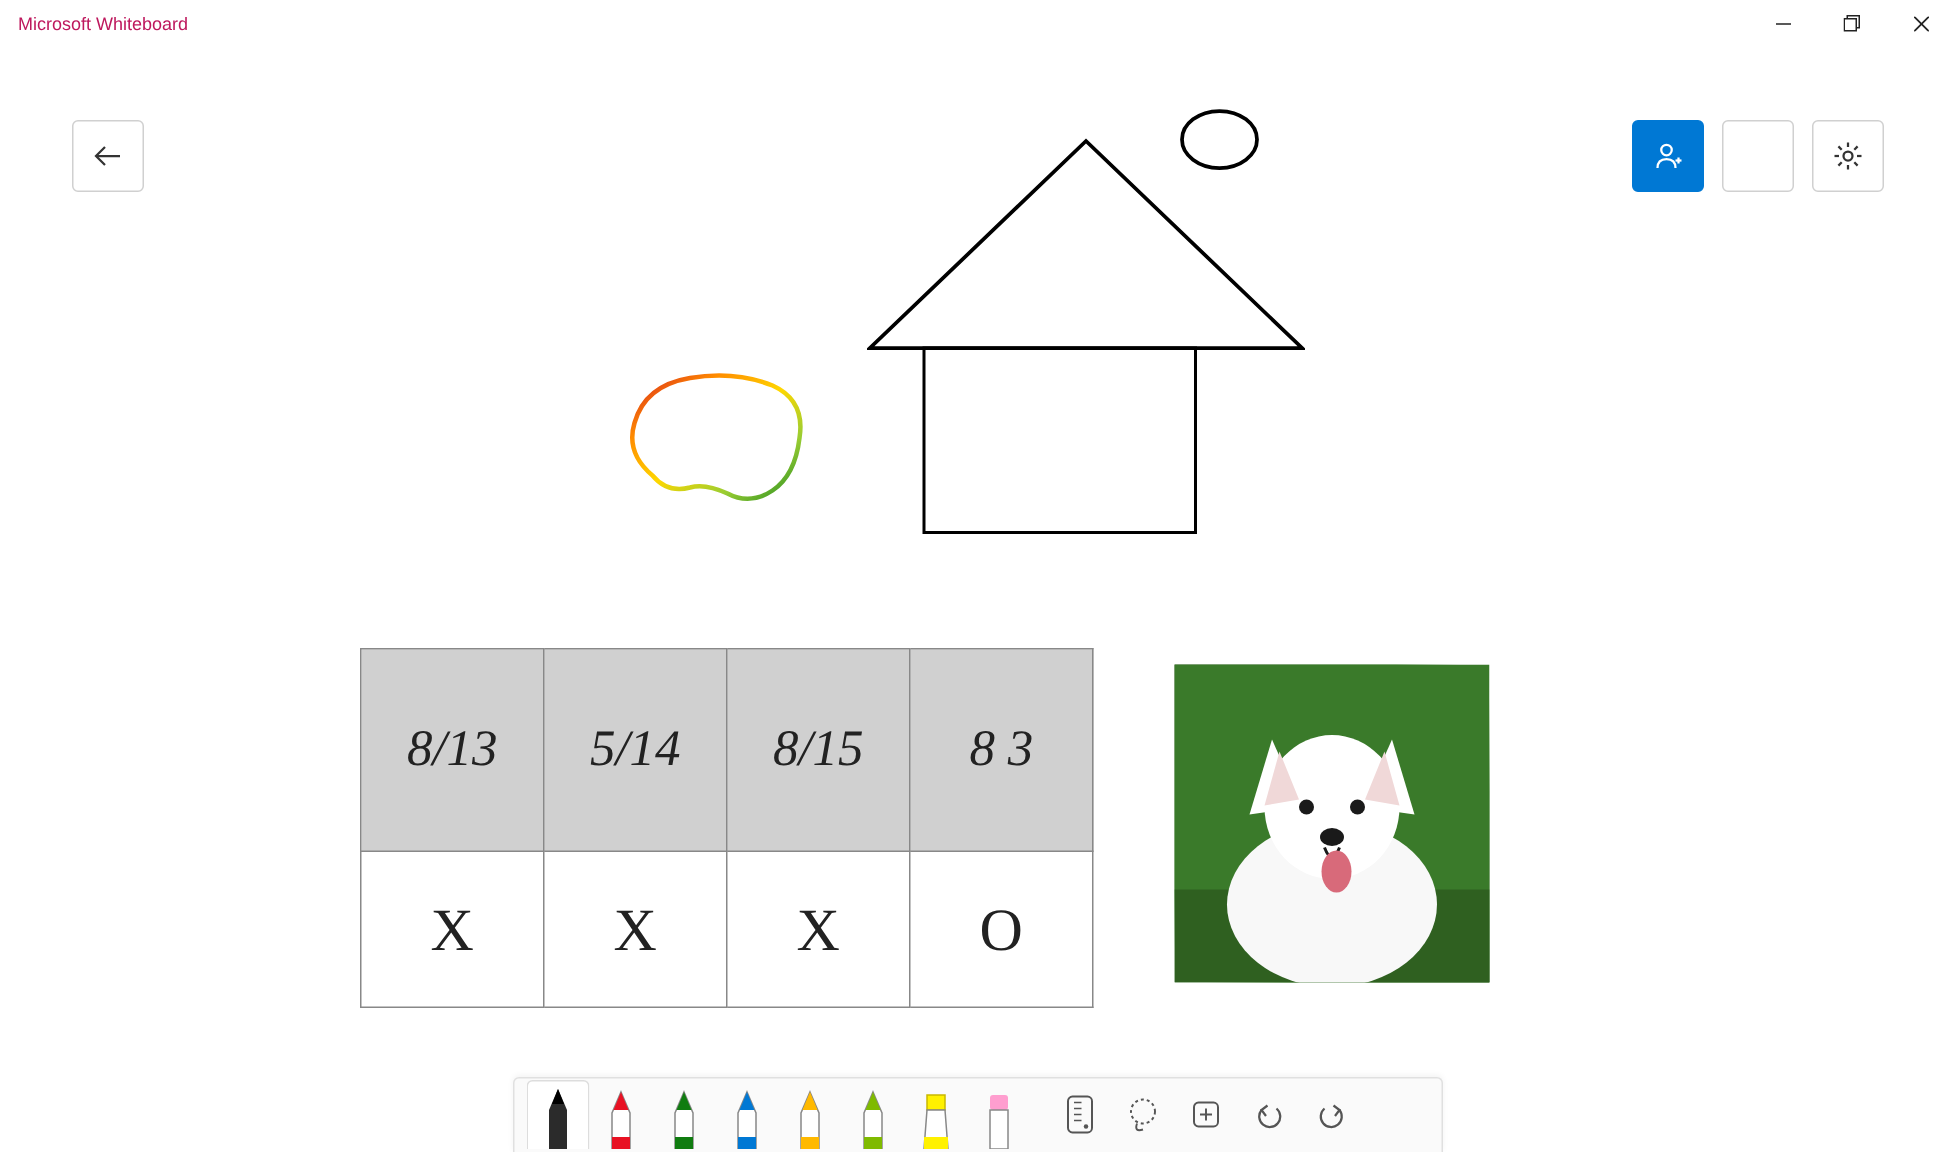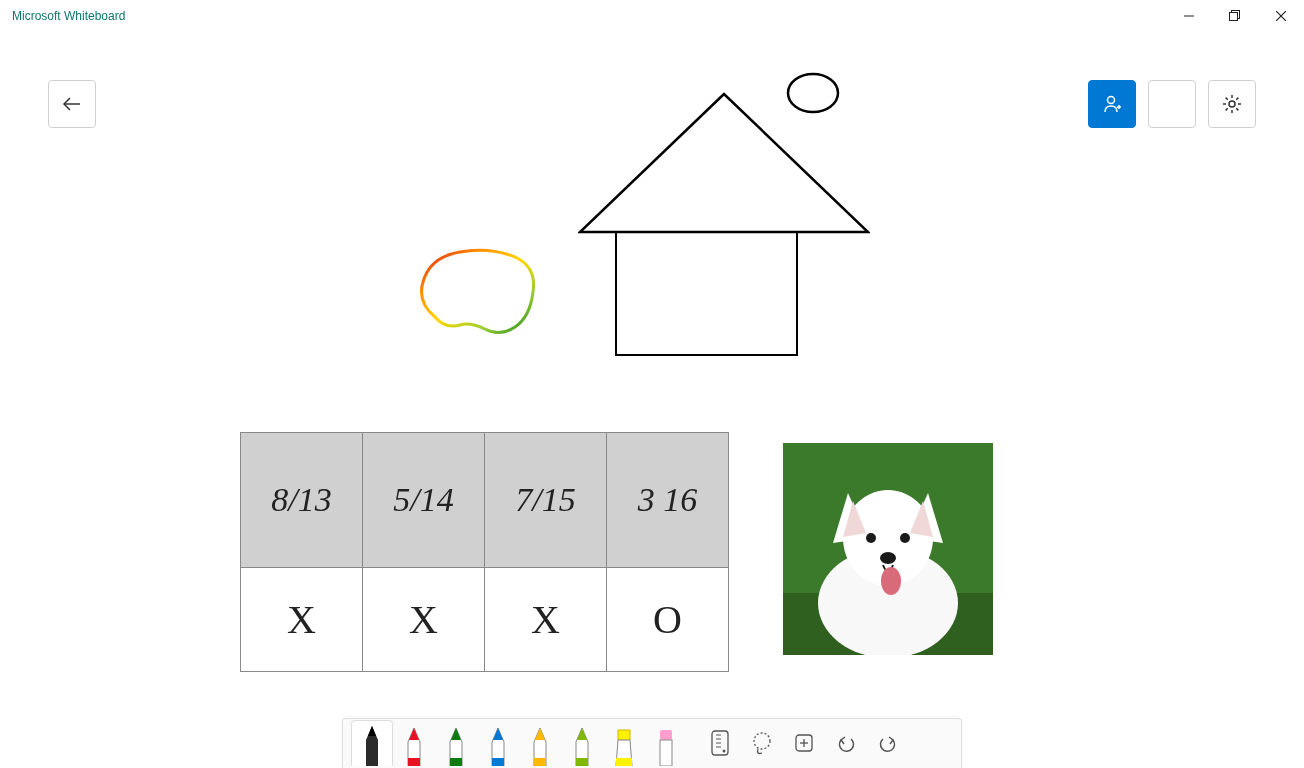--- a/index.html
+++ b/index.html
@@ -1,19 +1,19 @@
 <!DOCTYPE html>
 <html><head>
   <meta charset="utf-8">
   <style>
     * { box-sizing: border-box; margin: 0; padding: 0; }
     body { font-family: "Segoe UI", Arial, sans-serif; background: #fff; width: 1304px; height: 768px; overflow: hidden; position: relative; }
 
     
-    .title-bar { height: 32px; display: flex; align-items: center; justify-content: space-between; padding: 0 0 0 8px; font-size: 12px; color: #0f766e; }
+    .title-bar { height: 32px; display: flex; align-items: center; justify-content: space-between; padding: 0 0 0 8px; font-size: 12px; color: #be185d; }
     .title-bar .title { padding-left: 4px; }
     .window-controls { display: flex; }
     .window-controls .wc { width: 46px; height: 32px; display: flex; align-items: center; justify-content: center; cursor: pointer; }
 
     
     .back-btn { position: absolute; left: 48px; top: 80px; width: 48px; height: 48px; border: 1px solid #d0d0d0; border-radius: 4px; display: flex; align-items: center; justify-content: center; cursor: pointer; background: #fff; }
 
     
     .tr-toolbar { position: absolute; right: 48px; top: 80px; display: flex; gap: 12px; }
     .tr-btn { width: 48px; height: 48px; border: 1px solid #d0d0d0; border-radius: 4px; display: flex; align-items: center; justify-content: center; cursor: pointer; background: #fff; }
@@ -133,22 +133,22 @@
         <stop offset="100%" stop-color="#228b22"></stop>
       </linearGradient>
     </defs>
   </svg>
 
   <table class="wb-table">
     <thead>
       <tr>
         <td>8/13</td>
         <td>5/14</td>
-        <td>7/15</td>
-        <td>3 16</td>
+        <td>8/15</td>
+        <td>8 3</td>
       </tr>
     </thead>
     <tbody>
       <tr>
         <td>X</td>
         <td>X</td>
         <td>X</td>
         <td>O</td>
       </tr>
     </tbody>

